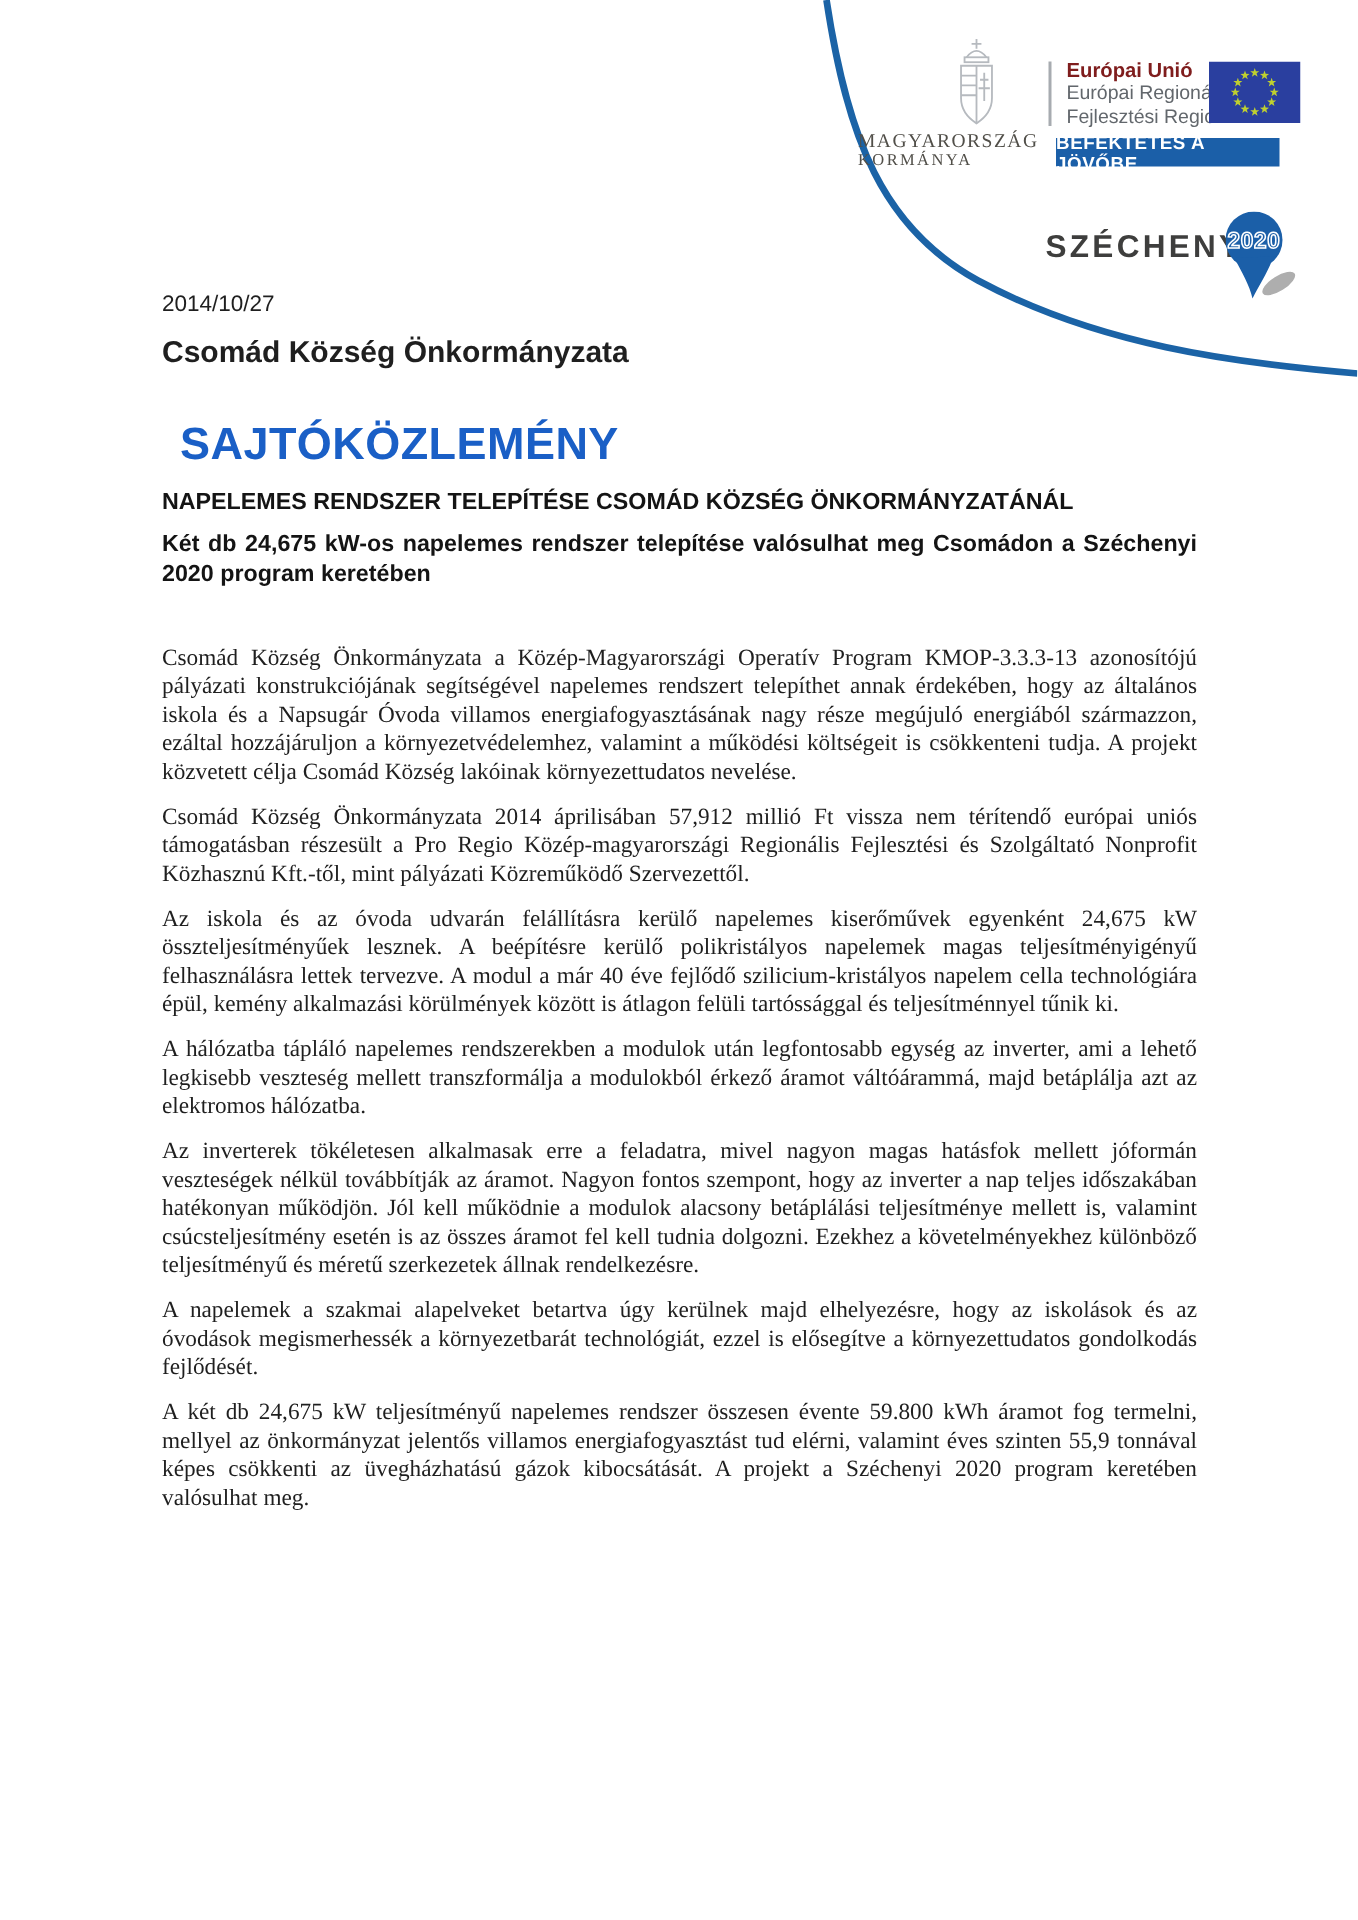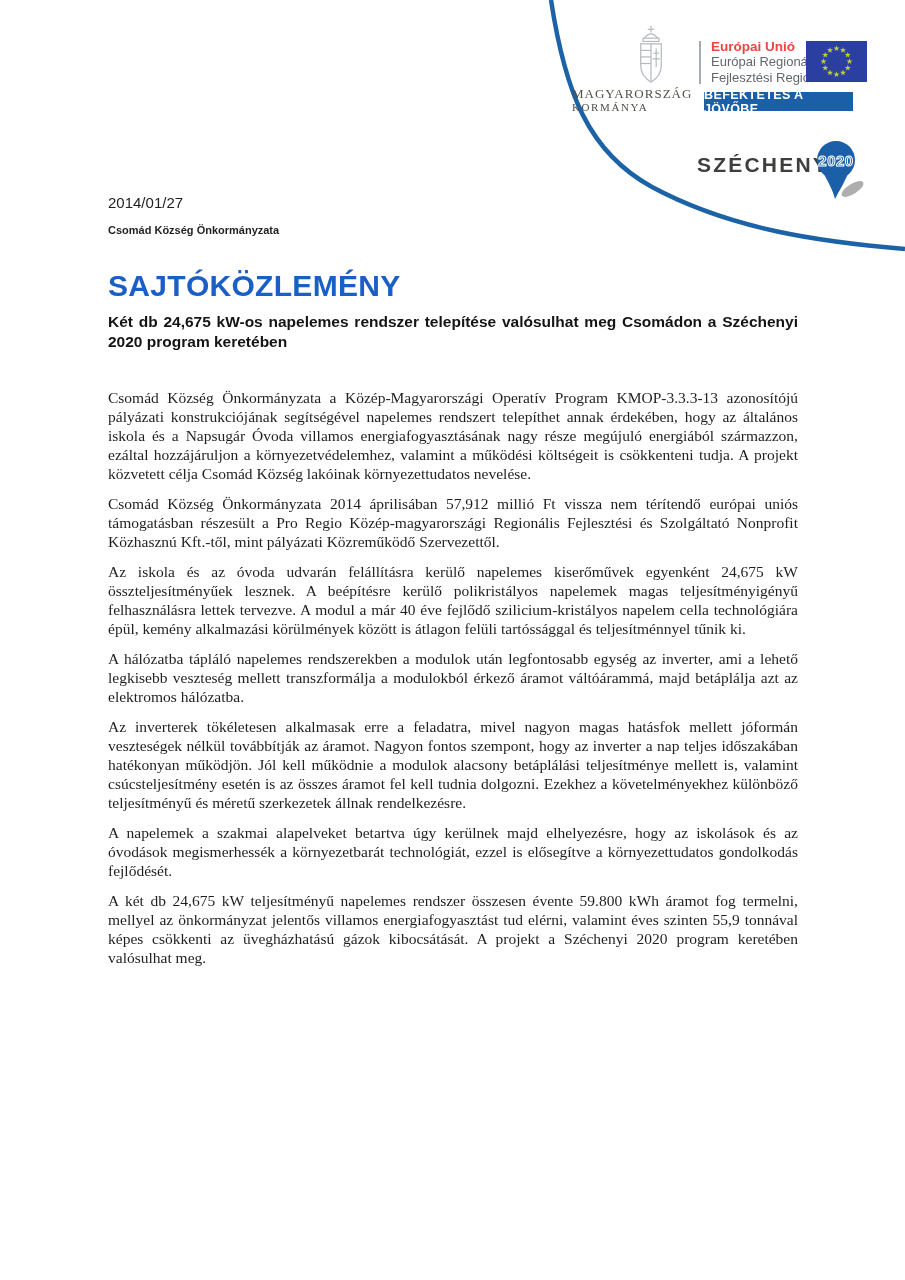--- a/index.html
+++ b/index.html
@@ -16,21 +16,21 @@
   .gov-name {
     position:absolute; left:572px; top:87px; width:150px; text-align:left;
     font-family:"Liberation Serif", serif; color:#514f49; line-height:1.05;
   }
   .gov-name .l1 { font-size:13px; letter-spacing:1px; }
   .gov-name .l2 { font-size:11px; letter-spacing:1.6px; margin-top:1px; }
 
   
   .eu-divider { position:absolute; left:699px; top:41px; width:2px; height:43px; background:#a7abb0; }
   .eu-text { position:absolute; left:711px; top:39px; line-height:1.12; }
-  .eu-text .t1 { font-size:13.5px; font-weight:bold; color:#ef4444; }
+  .eu-text .t1 { font-size:13.5px; font-weight:bold; color:#7f1d1d; }
   .eu-text .t2, .eu-text .t3 { font-size:13px; color:#62676c; margin-top:1px; }
   .eu-flag { position:absolute; left:806px; top:41px; }
 
   .invest-banner {
     position:absolute; left:704px; top:92px; width:149px; height:19px;
     background:var(--accent-blue,#1b5fa8); color:#ffffff; font-weight:bold;
     font-size:12.5px; letter-spacing:0.4px;
     display:flex; align-items:center; justify-content:center;
   }
 
@@ -41,23 +41,23 @@
   }
   .pin-shadow {
     position:absolute; left:840px; top:184px; width:25px; height:10px;
     background:#aeaeae; border-radius:50%; transform:rotate(-32deg); z-index:1;
   }
   .pin-svg { position:absolute; left:817px; top:141px; z-index:2; }
 
   
   .content { position:absolute; left:108px; top:0; width:690px; color:#1f1f1f; }
   .doc-date { margin:194px 0 0; font-size:15px; }
-  .doc-org  { margin:13px 0 0; font-size:11px; font-weight:bold; }
+  .doc-org  { margin:13px 0 0; font-size:20px; font-weight:bold; }
   .doc-title {
-    margin:33px 0 0; font-size:30px; font-weight:bold;
+    margin:33px 12px 0; font-size:30px; font-weight:bold;
     color:var(--title-blue,#1a5fc6); letter-spacing:0.3px;
   }
   .doc-headline { margin:12px 0 0; font-size:15.5px; font-weight:bold; color:#141414; }
   .doc-subtitle {
     margin:9px 0 0; font-size:15.5px; font-weight:bold; color:#141414;
     line-height:20px; text-align:justify;
   }
   .doc-body { margin-top:36px; }
   .doc-body p { margin:0 0 11px 0; font-size:15.5px; line-height:19px; text-align:justify;font-family:Liberation Serif, serif; }
 </style>
@@ -122,23 +122,24 @@
 
   <div class="szechenyi-name">SZÉCHENYI</div>
   <div class="pin-shadow"></div>
   <svg class="pin-svg" width="40" height="60" viewBox="0 0 40 60">
     <circle cx="19" cy="19" r="19" fill="#1b5fa8"></circle>
     <path d="M6,31 C11,41 16,49 18,58 C23,48 28,41 32,30 Z" fill="#1b5fa8"></path>
     <text x="19" y="24.5" text-anchor="middle" font-family="Liberation Sans, sans-serif" font-size="15" font-weight="bold" letter-spacing="0.5" fill="none" stroke="#ffffff" stroke-width="1">2020</text>
   </svg>
 
   <div class="content">
-    <div class="doc-date">2014/01/27</div>
+    <div class="doc-date">2014/10/27</div>
     <div class="doc-org">Csomád Község Önkormányzata</div>
     <div class="doc-title">SAJTÓKÖZLEMÉNY</div>
+    <div class="doc-headline">NAPELEMES RENDSZER TELEPÍTÉSE CSOMÁD KÖZSÉG ÖNKORMÁNYZATÁNÁL</div>
     <div class="doc-subtitle">Két db 24,675 kW-os napelemes rendszer telepítése valósulhat meg Csomádon a Széchenyi 2020 program keretében</div>
     <div class="doc-body">
       <p>Csomád Község Önkormányzata a Közép-Magyarországi Operatív Program KMOP-3.3.3-13 azonosítójú pályázati konstrukciójának segítségével napelemes rendszert telepíthet annak érdekében, hogy az általános iskola és a Napsugár Óvoda villamos energiafogyasztásának nagy része megújuló energiából származzon, ezáltal hozzájáruljon a környezetvédelemhez, valamint a működési költségeit is csökkenteni tudja. A projekt közvetett célja Csomád Község lakóinak környezettudatos nevelése.</p>
       <p>Csomád Község Önkormányzata 2014 áprilisában 57,912 millió Ft vissza nem térítendő európai uniós támogatásban részesült a Pro Regio Közép-magyarországi Regionális Fejlesztési és Szolgáltató Nonprofit Közhasznú Kft.-től, mint pályázati Közreműködő Szervezettől.</p>
       <p>Az iskola és az óvoda udvarán felállításra kerülő napelemes kiserőművek egyenként 24,675 kW összteljesítményűek lesznek. A beépítésre kerülő polikristályos napelemek magas teljesítményigényű felhasználásra lettek tervezve. A modul a már 40 éve fejlődő szilicium-kristályos napelem cella technológiára épül, kemény alkalmazási körülmények között is átlagon felüli tartóssággal és teljesítménnyel tűnik ki.</p>
       <p>A hálózatba tápláló napelemes rendszerekben a modulok után legfontosabb egység az inverter, ami a lehető legkisebb veszteség mellett transzformálja a modulokból érkező áramot váltóárammá, majd betáplálja azt az elektromos hálózatba.</p>
       <p>Az inverterek tökéletesen alkalmasak erre a feladatra, mivel nagyon magas hatásfok mellett jóformán veszteségek nélkül továbbítják az áramot. Nagyon fontos szempont, hogy az inverter a nap teljes időszakában hatékonyan működjön. Jól kell működnie a modulok alacsony betáplálási teljesítménye mellett is, valamint csúcsteljesítmény esetén is az összes áramot fel kell tudnia dolgozni. Ezekhez a követelményekhez különböző teljesítményű és méretű szerkezetek állnak rendelkezésre.</p>
       <p>A napelemek a szakmai alapelveket betartva úgy kerülnek majd elhelyezésre, hogy az iskolások és az óvodások megismerhessék a környezetbarát technológiát, ezzel is elősegítve a környezettudatos gondolkodás fejlődését.</p>
       <p>A két db 24,675 kW teljesítményű napelemes rendszer összesen évente 59.800 kWh áramot fog termelni, mellyel az önkormányzat jelentős villamos energiafogyasztást tud elérni, valamint éves szinten 55,9 tonnával képes csökkenti az üvegházhatású gázok kibocsátását. A projekt a Széchenyi 2020 program keretében valósulhat meg.</p>
     </div>

